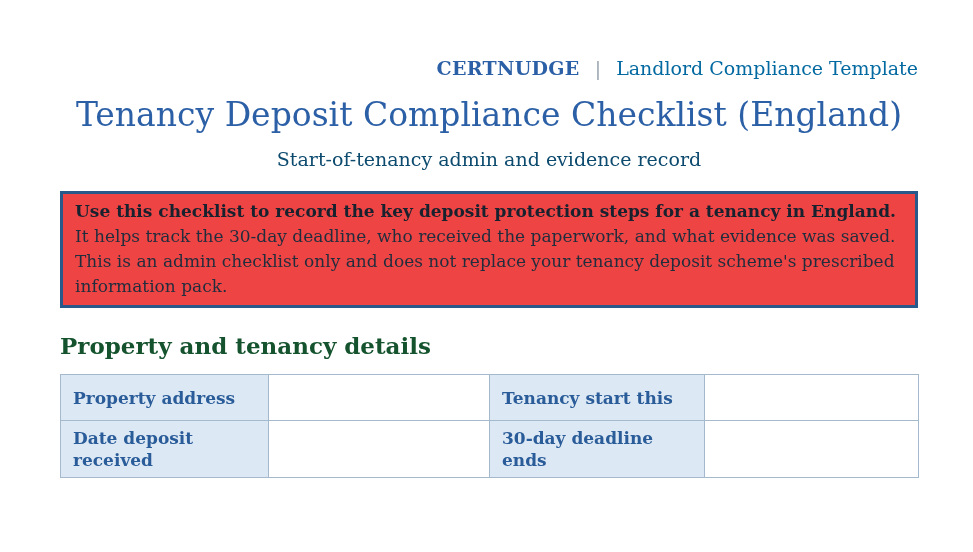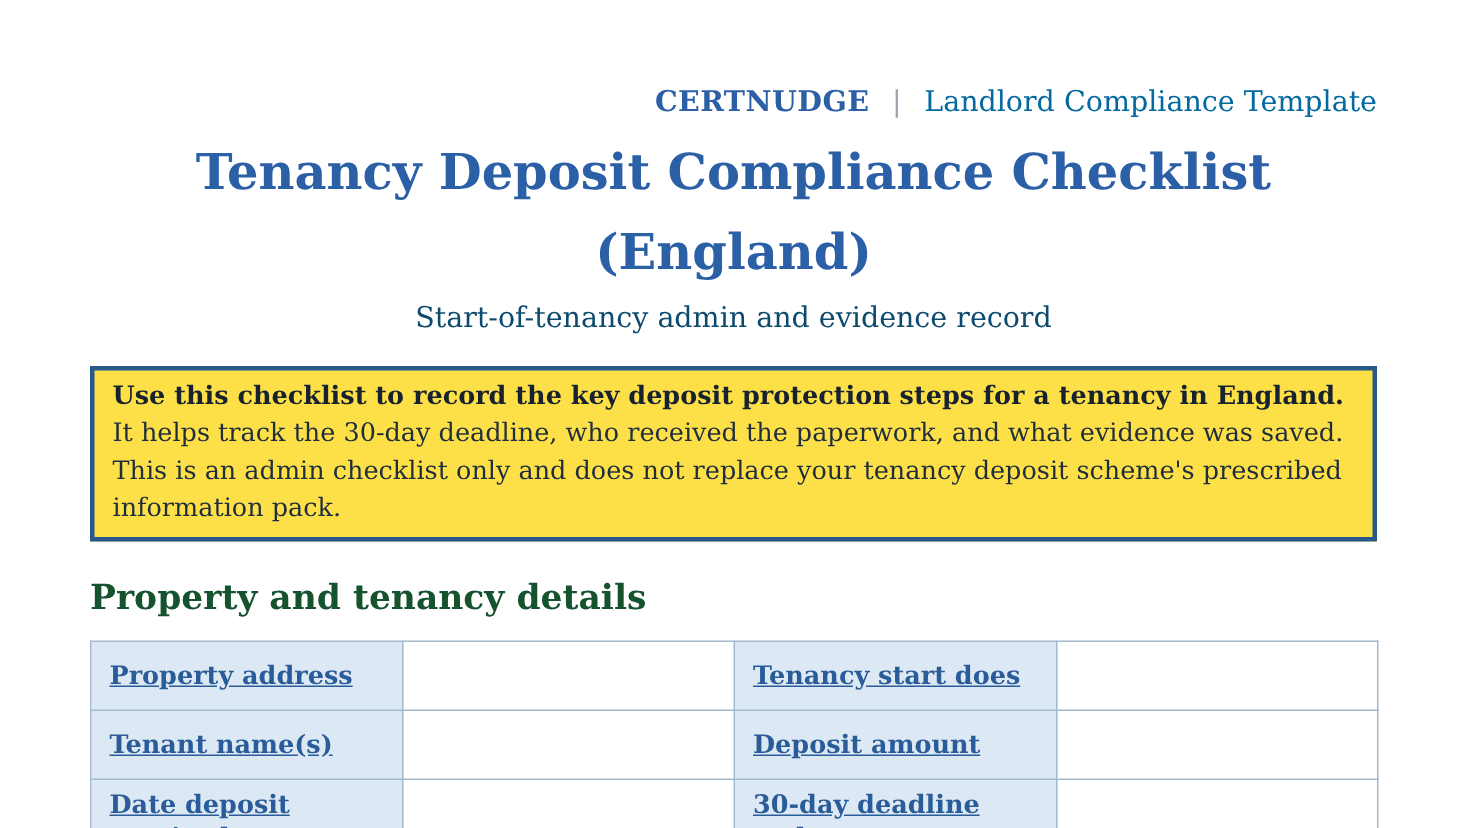--- a/index.html
+++ b/index.html
@@ -16,35 +16,35 @@
   }
   .brand { color: #2b5fa6; font-weight: bold; letter-spacing: 0.3px; }
   .brand-sep { color: #9aa4ae; margin: 0 9px; }
   .doc-type { color: #0369a1; }
 
   .title {
     margin-top: 9px;
     text-align: center;
     color: #2b5fa6;
     font-size: 33px;
-    font-weight: bold;
+    font-weight: normal;
     line-height: 53px;
   }
   .subtitle {
     margin-top: 5px;
     text-align: center;
     color: #0c4a6e;
     font-size: 19px;
     line-height: 26px;
   }
 
   .intro-box {
     margin-top: 19px;
     border: 3px solid #29588b;
-    background: #fde047;
+    background: #ef4444;
     padding: 5px 12px 6px 12px;
     font-size: 17px;
     line-height: 25px;
     color: #1f2d3d;
   }
   .intro-box b { color: #17222e; }
 
   .section-heading {
     margin-top: 23px;
     color: #14532d;
@@ -64,21 +64,20 @@
     height: 46px;
     vertical-align: middle;
     font-size: 17px;
   }
   td.label-cell {
     background: #dce8f4;
     color: #2a5c99;
     font-weight: bold;
     padding: 6px 10px 6px 12px;
     line-height: 22px;
-    text-decoration: underline;
   }
   td.value-cell { background: #ffffff; }
   col.c1 { width: 208px; }
   col.c2 { width: 221px; }
   col.c3 { width: 215px; }
   col.c4 { width: 214px; }
 </style>
 </head>
 <body>
 
@@ -105,27 +104,21 @@
       <colgroup>
         <col class="c1">
           <col class="c2">
           <col class="c3">
           <col class="c4">
       </colgroup>
       <tbody>
         <tr>
           <td class="label-cell">Property address</td>
           <td class="value-cell"></td>
-          <td class="label-cell">Tenancy start does</td>
-          <td class="value-cell"></td>
-        </tr>
-        <tr>
-          <td class="label-cell">Tenant name(s)</td>
-          <td class="value-cell"></td>
-          <td class="label-cell">Deposit amount</td>
+          <td class="label-cell">Tenancy start this</td>
           <td class="value-cell"></td>
         </tr>
         <tr>
           <td class="label-cell">Date deposit received</td>
           <td class="value-cell"></td>
           <td class="label-cell">30-day deadline ends</td>
           <td class="value-cell"></td>
         </tr>
 
       </tbody>

